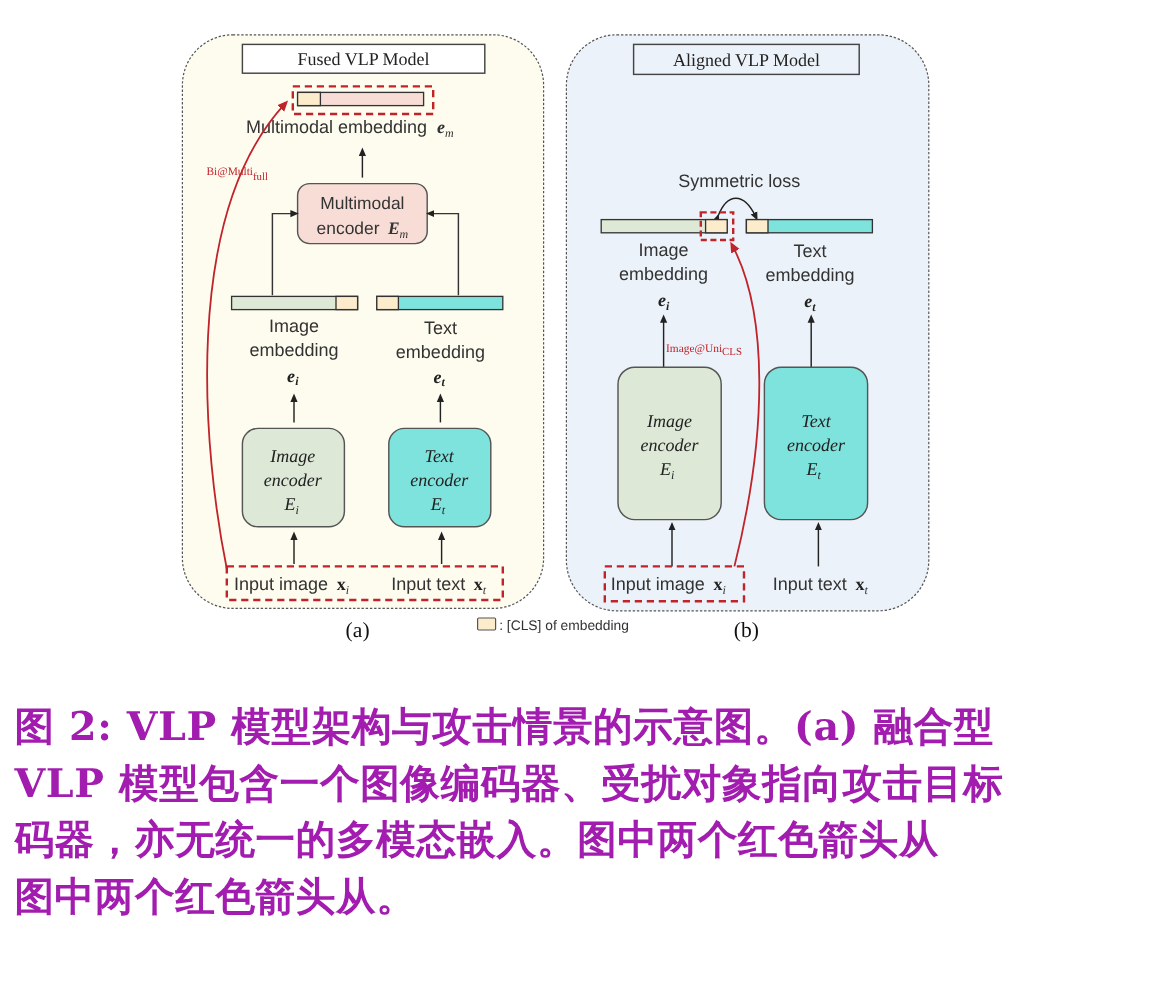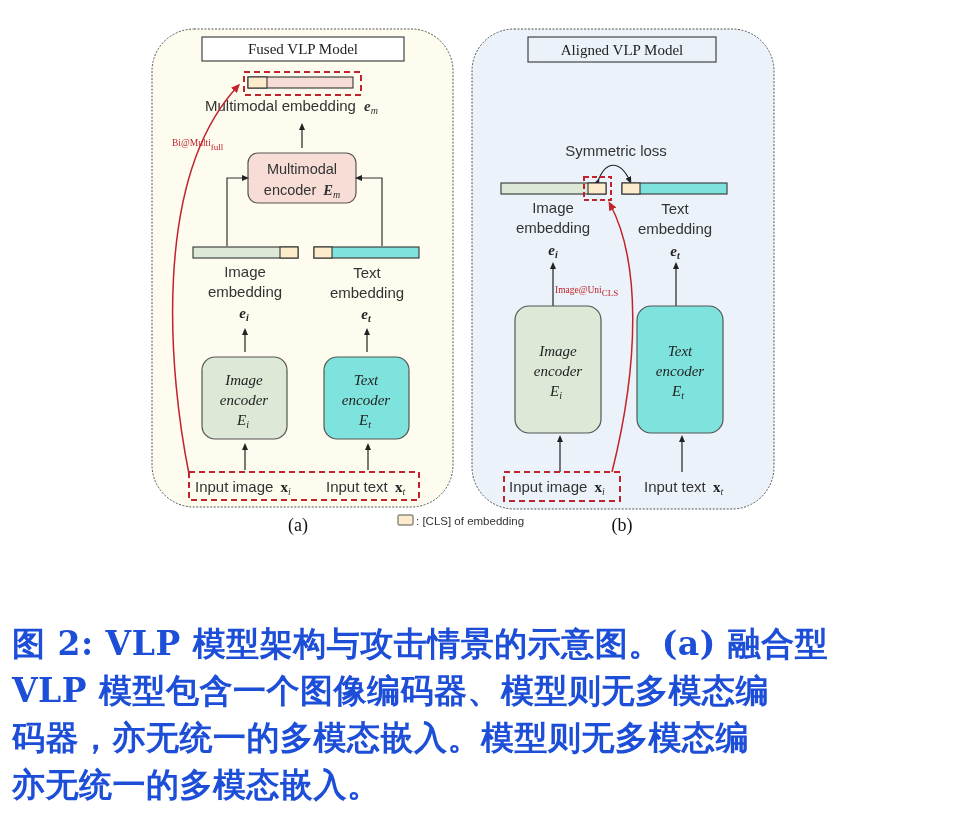--- a/index.html
+++ b/index.html
@@ -3,23 +3,22 @@
 <meta charset="utf-8">
 <style>
   html, body { margin:0; padding:0; background:#ffffff; }
   body { width:972px; height:827px; position:relative; overflow:hidden; font-family:"Liberation Sans", sans-serif; }
   #fig { position:absolute; left:0; top:0; width:972px; height:560px; }
   .sans { font-family:"Liberation Sans", sans-serif; }
   .serif { font-family:"Liberation Serif", serif; }
   #caption {
     position:absolute; left:12px; top:582px; width:950px;
     font-family:"DejaVu Serif", "Liberation Serif", serif;
-    font-weight:bold; font-size:33px; line-height:47px; color:#1d4ed8;
+    font-weight:bold; font-size:33px; line-height:47px; color:#a21caf;
     letter-spacing:0.5px;
-    margin-top:38px;
   }
   #caption .line { display:block; white-space:nowrap; }
 </style>
 </head>
 <body>
 
 <svg id="fig" width="972" height="560" viewBox="0 0 972 560" xmlns="http://www.w3.org/2000/svg">
   <defs>
     <marker id="arrBlack" markerWidth="8" markerHeight="8" refX="4" refY="4" orient="auto" markerUnits="userSpaceOnUse">
       <path d="M0,1 L7,4 L0,7 Z" fill="#222"></path>
@@ -177,16 +176,16 @@
   </g>
 
   <g>
     <rect x="398" y="515" width="15" height="10" rx="1" fill="#fdeccb" stroke="#555" stroke-width="1"></rect>
     <text class="sans" x="416" y="525" font-size="11.5" fill="#333">: [CLS] of embedding</text>
   </g>
 </svg>
 
 <div id="caption">
   <span class="line">图 2: VLP 模型架构与攻击情景的示意图。(a) 融合型</span>
-  <span class="line">VLP 模型包含一个图像编码器、模型则无多模态编</span>
-  <span class="line">码器，亦无统一的多模态嵌入。模型则无多模态编</span>
-  <span class="line">亦无统一的多模态嵌入。</span>
+  <span class="line">VLP 模型包含一个图像编码器、受扰对象指向攻击目标</span>
+  <span class="line">码器，亦无统一的多模态嵌入。图中两个红色箭头从</span>
+  <span class="line">图中两个红色箭头从。</span>
 </div>
 
 </body></html>

